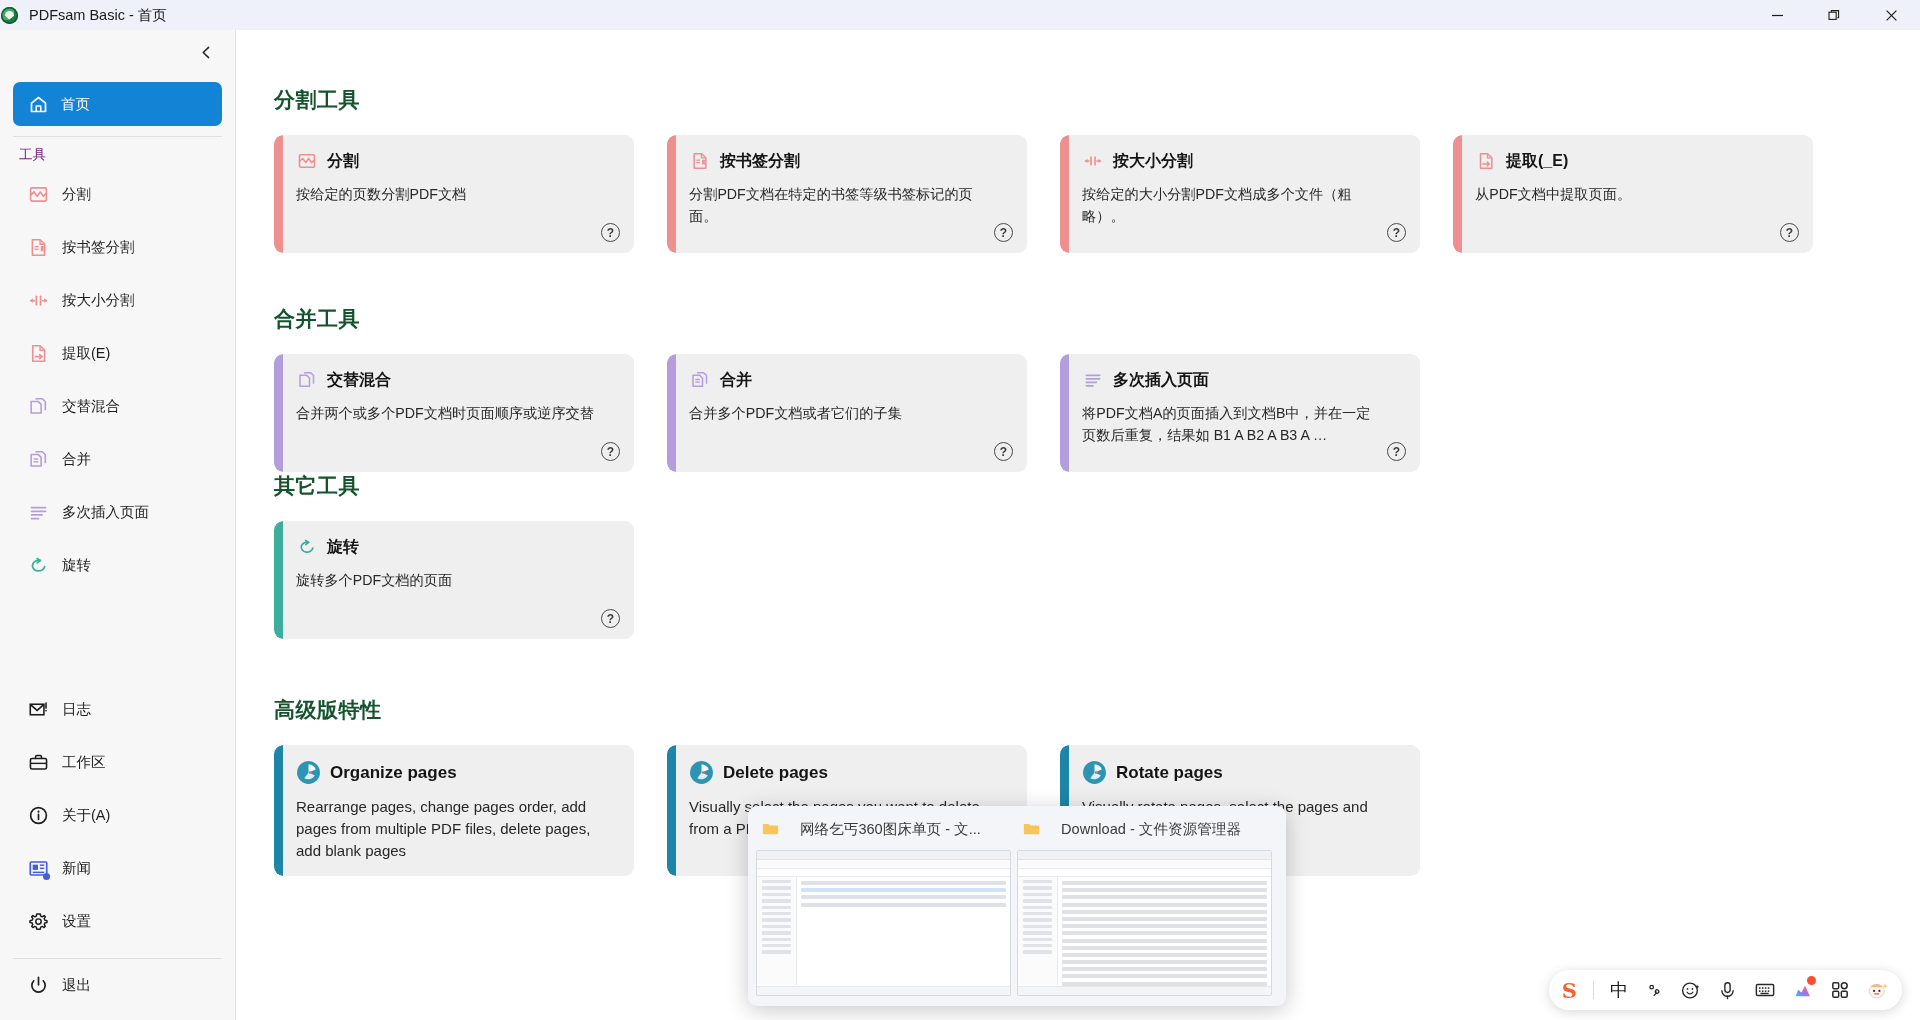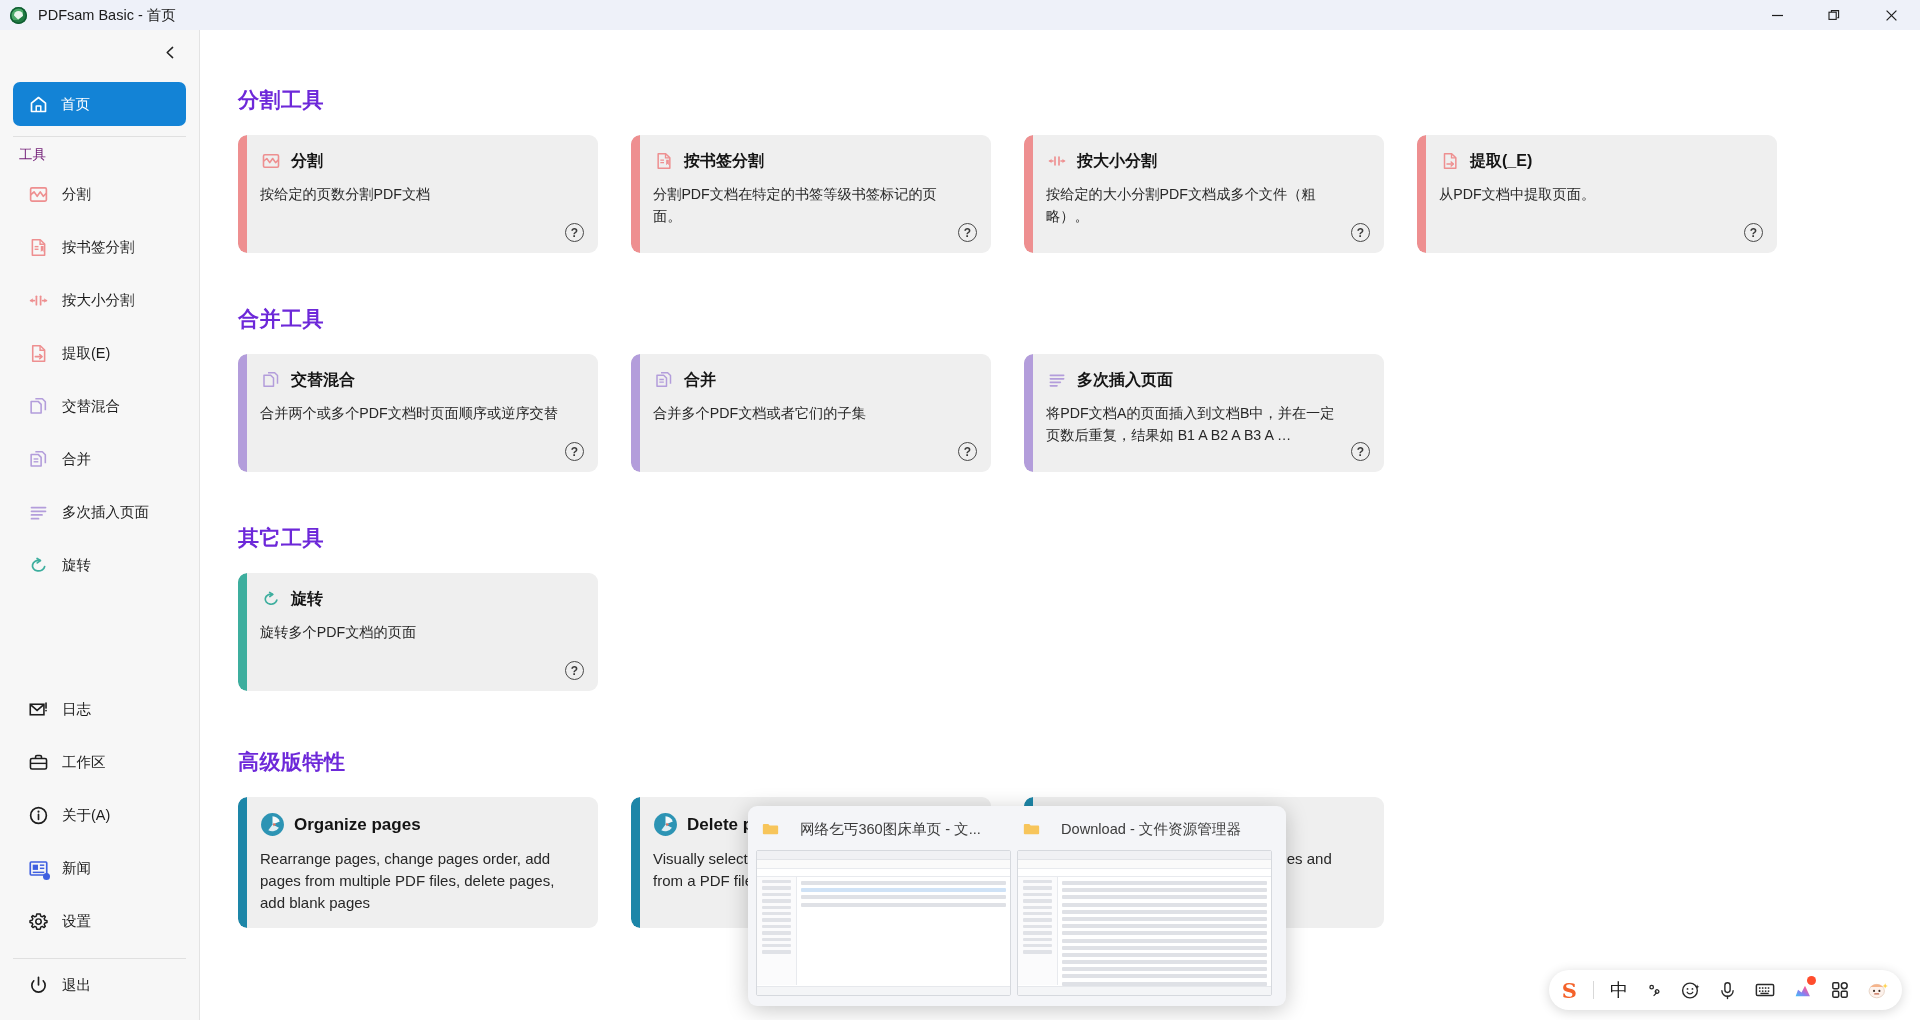--- a/index.html
+++ b/index.html
@@ -9,21 +9,21 @@
     font-family: "Liberation Sans", "DejaVu Sans", sans-serif;
     background: #ffffff;
   }
 
   
   .titlebar {
     height: 30px;
     background: #eef1f9;
     display: flex;
     align-items: center;
-    padding-left: 10px;
+    padding-left: 1px;
     position: relative;
   }
   .app-logo {
     width: 17px; height: 17px; border-radius: 50%;
     background: radial-gradient(circle at 35% 35%, #4aa868 0 45%, #1f7a43 46% 100%);
     position: relative; flex: none;
     box-shadow: inset 0 0 0 1.5px #0f5c32;
   }
   .app-logo::after {
     content: ""; position: absolute; left: 4px; top: 4px;
@@ -41,21 +41,21 @@
     width: 57px; height: 30px; display: flex; align-items: center; justify-content: center;
     color: #1d1d1d;
   }
   .win-btn svg { display: block; }
 
   
   .body-wrap { display: flex; height: 990px; background: #fff; }
 
   
   .sidebar {
-    width: 200px; flex: none;
+    width: 236px; flex: none;
     background: #f7f7f7;
     border-right: 1px solid #e3e3e3;
     display: flex; flex-direction: column;
     position: relative;
   }
   .collapse-row {
     height: 44px; display: flex; align-items: center; justify-content: flex-end;
     padding-right: 18px;
   }
   .collapse-btn {
@@ -92,21 +92,21 @@
     position: absolute; right: -1px; bottom: 0px;
   }
 
   
   .main {
     flex: 1 1 auto; overflow: hidden; position: relative;
     padding: 56px 0 0 38px;
     background: #fff;
   }
   .sec-title {
-    font-size: 21px; font-weight: bold; color: #6d28d9;
+    font-size: 21px; font-weight: bold; color: #14532d;
     letter-spacing: .5px;
   }
   .cards-row {
     display: flex; gap: 33px; margin-top: 21px;
   }
   .card {
     width: 360px; min-height: 118px;
     background: #efefef;
     border-radius: 9px;
     position: relative;
@@ -540,21 +540,21 @@
                 <line x1="4" y1="19" x2="12" y2="19" stroke="#b39ddb" stroke-width="2" stroke-linecap="round"></line>
               </svg>
           </span>
           <span>多次插入页面</span>
         </div>
         <div class="card-desc">将PDF文档A的页面插入到文档B中，并在一定页数后重复，结果如 B1 A B2 A B3 A …</div>
         <div class="help">?</div>
       </div>
     </div>
 
-    <div class="sec-title" style="margin-top:52px">其它工具</div>
+    <div class="sec-title" style="">其它工具</div>
     <div class="cards-row">
       <div class="card">
         <span class="accent" style="background:#3dae9e"></span>
         <div class="card-head">
           <span class="ic">
             <svg width="20" height="20" viewBox="0 0 24 24">
                 <path d="M19 13.2 A7 6 0 1 1 13.6 6.4" fill="none" stroke="#3dae9e" stroke-width="2" stroke-linecap="round"></path>
                 <path d="M10.4 4 L14.2 6.4 L10.6 9" fill="none" stroke="#3dae9e" stroke-width="2" stroke-linecap="round" stroke-linejoin="round"></path>
               </svg>
           </span>

